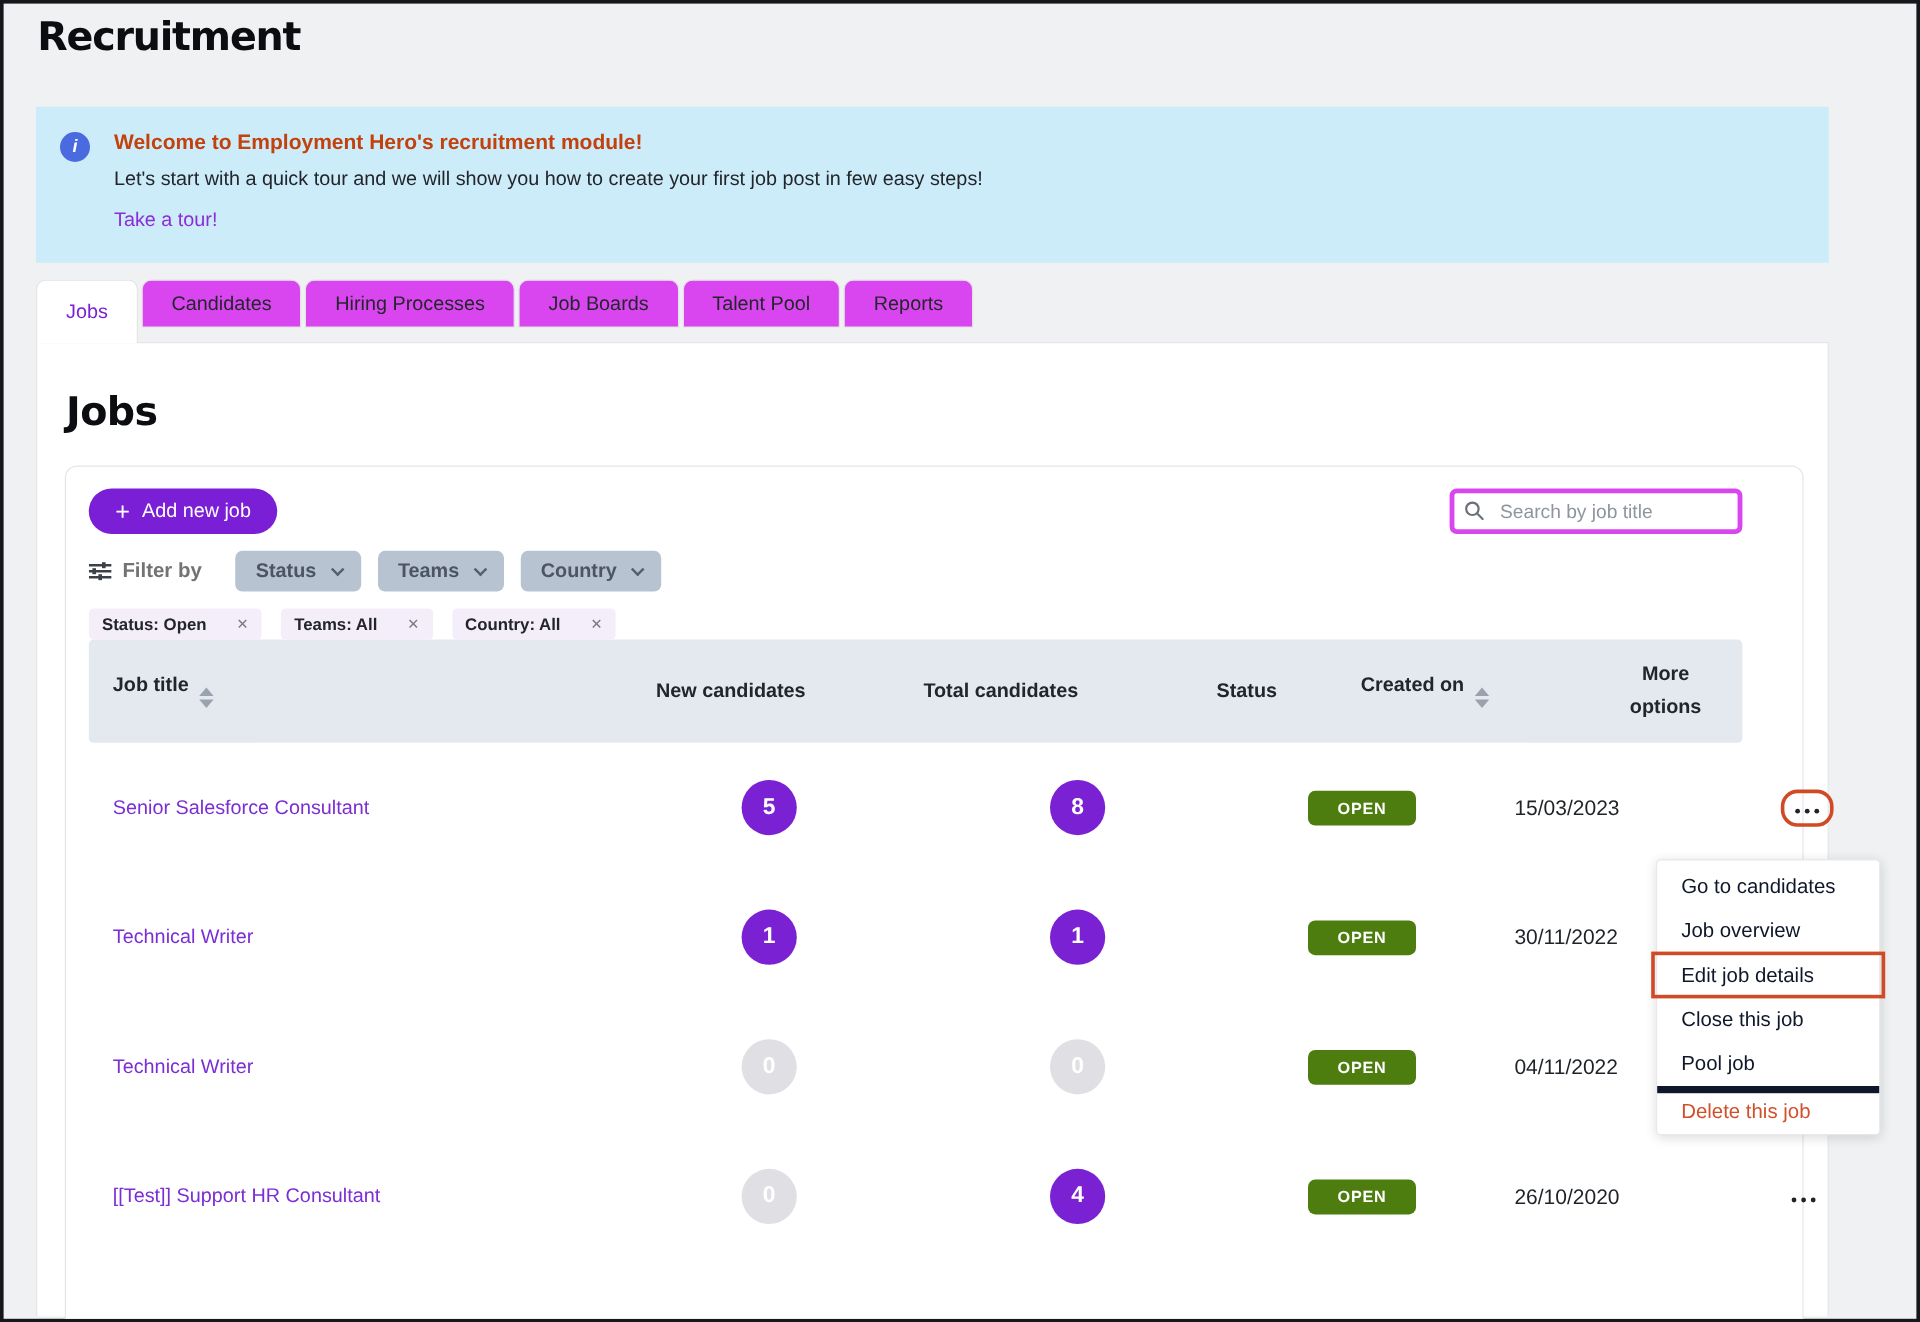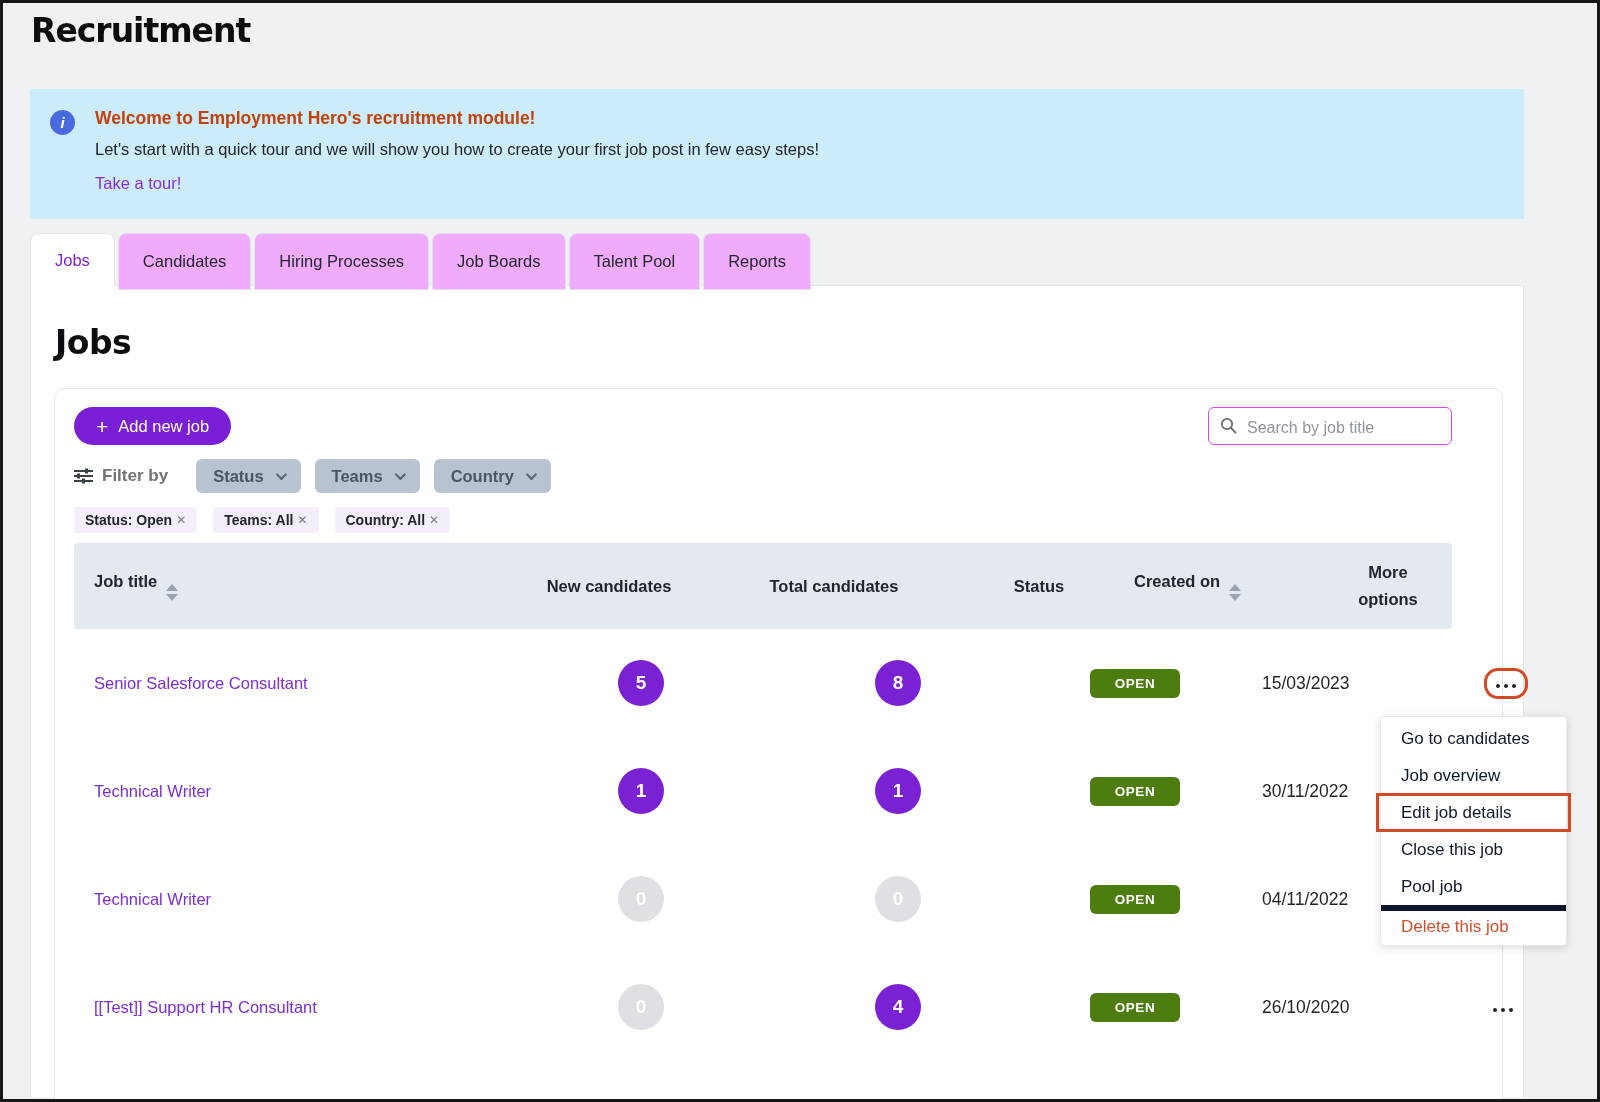--- a/index.html
+++ b/index.html
@@ -19,64 +19,64 @@
                color:#fff; font-size:15px; font-weight:700; font-style:italic;
                display:flex; align-items:center; justify-content:center; margin-top:2px; }
   .banner-title { font-size:17.5px; font-weight:700; color:#c2410c; }
   .banner-body  { margin-top:11px; font-size:16.5px; color:#22252a; }
   .banner-link  { display:inline-block; margin-top:15px; font-size:16.5px; color:#8a2dd8;
                   text-decoration:none; cursor:pointer; }
 
   
   .tabs { display:flex; align-items:flex-start; margin:14px 0 0 27px; height:53px;
           position:relative; z-index:3; }
-  .tab { height:57px; display:flex; align-items:center; padding:0 24px; margin-right:3px;
-         background:#f0abfc; border:1px solid #e2e2e6; border-radius:8px 8px 0 0;
+  .tab { height:40px; display:flex; align-items:center; padding:0 24px; margin-right:3px;
+         background:#d946ef; border:1px solid #e2e2e6; border-radius:8px 8px 0 0;
          font-size:16.5px; color:#23262b; cursor:pointer; }
   .tab.active { height:53px; background:#fff; border-color:#e5e5e8; border-bottom:none;
                 color:#7b1fd6; }
 
   
   .panel { position:relative; z-index:2; margin-left:27px; margin-top:-1px; width:1494px;
            height:812px; background:#fff; border:1px solid #e5e5e8; border-bottom:none; }
   .section-heading { font-family:"DejaVu Sans", sans-serif; font-size:33px; font-weight:700;
                      color:#0c0d10; letter-spacing:-0.5px; margin:37px 0 0 24px; }
 
   
   .card { margin:26px 0 0 23px; width:1449px; height:724px; border:1px solid #e6e6e9;
           border-radius:10px; padding:18px 50px 0 19px; position:relative; background:#fff; }
   .toolbar { display:flex; justify-content:space-between; align-items:center; }
   .add-btn { display:flex; align-items:center; gap:10px; height:38px; padding:0 22px;
              background:#7b1fd6; color:#fff; border:none; border-radius:20px;
              font-family:"Liberation Sans", sans-serif; font-size:16.5px; cursor:pointer; }
   .plus { font-size:21px; font-weight:400; line-height:1; }
   .search-wrap { position:relative; }
   .search-wrap svg { position:absolute; left:12px; top:10px; }
-  .search-input { width:244px; height:38px; border:1px solid #d946ef; border-radius:6px;
+  .search-input { width:244px; height:38px; border:4px solid #d946ef; border-radius:6px;
                   padding:4px 10px 0 38px; font-family:"Liberation Sans", sans-serif;
                   font-size:16px; color:#33373d; background:#fff; }
   .search-input::placeholder { color:#8e959e; }
 
   
   .filter-row { display:flex; align-items:center; margin-top:14px; height:34px; }
   .filter-label { display:flex; align-items:center; gap:9px; font-size:17px; font-weight:700;
                   color:#737373; margin-right:28px; }
   .chip { display:flex; align-items:center; gap:12px; height:34px; padding:0 17px;
           background:#b7c3d1; border:none; border-radius:6px; font-family:"Liberation Sans", sans-serif;
           font-size:16.5px; font-weight:700; color:#4c5561; margin-right:14px; cursor:pointer; }
   .chev { width:8px; height:8px; border-right:2px solid #55606d; border-bottom:2px solid #55606d;
           transform:rotate(45deg) translateY(-2px); }
   .tag-row { display:flex; align-items:center; margin-top:14px; height:26px; }
-  .tag { display:flex; align-items:center; gap:4px; height:26px; padding:0 11px;
+  .tag { display:flex; align-items:center; gap:25px; height:26px; padding:0 11px;
          background:#f4eefa; border-radius:4px; font-size:14px; font-weight:700;
          color:#22252a; margin-right:16px; }
   .tag-x { font-size:12px; color:#757b83; font-weight:400; cursor:pointer; }
 
   
-  .table { margin-top:10px; }
+  .table { }
   .thead, .trow { display:grid; grid-template-columns:440px 190px 260px 150px 210px 1fr;
                   align-items:center; }
   .thead { background:#e4e9f0; border-radius:4px; height:86px; font-size:16.5px;
            font-weight:700; color:#22252b; }
   .cell { text-align:center; }
   .cell.left { text-align:left; padding-left:20px; }
   .th-more { text-align:center; line-height:1.65; padding:0 26px; }
   .sort { display:inline-flex; flex-direction:column; gap:3px; margin-left:9px;
           vertical-align:-4px; cursor:pointer; }
   .sort .up { width:0; height:0; border-left:6px solid transparent; border-right:6px solid transparent;

